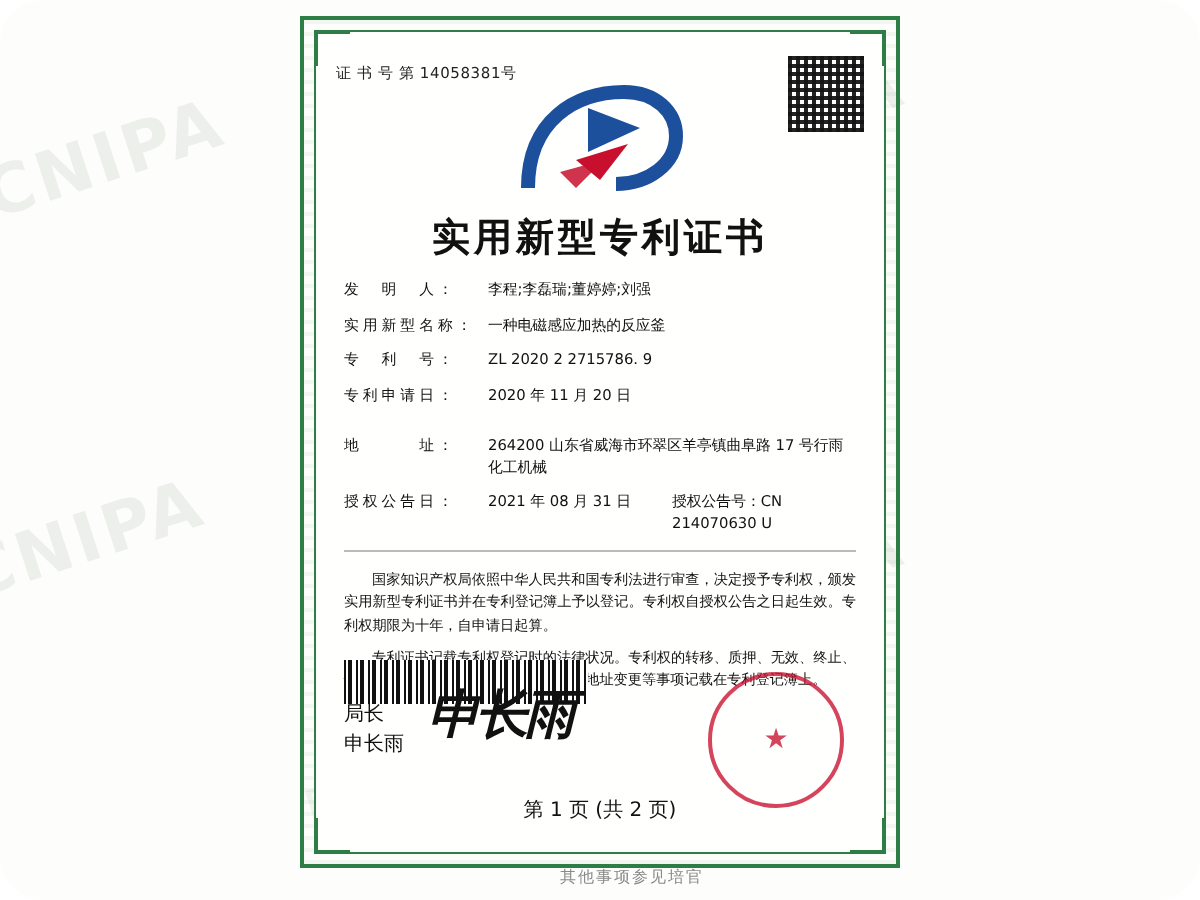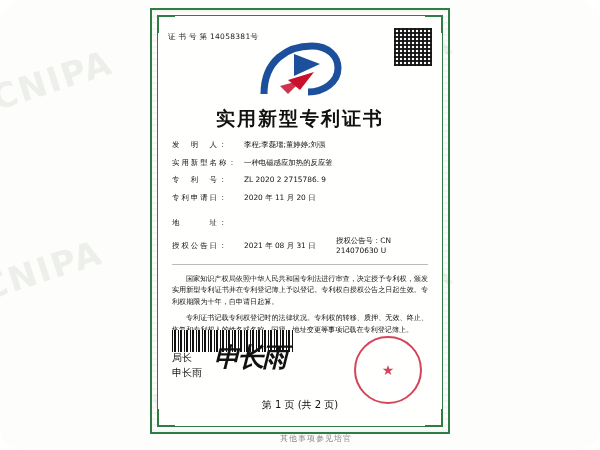--- a/index.html
+++ b/index.html
@@ -68,21 +68,21 @@
   }
   .title{
     position:absolute;left:0;right:0;top:88px;text-align:center;
     font-size:19px;font-weight:bold;color:#111;letter-spacing:2px;
     font-family:Liberation Mono, monospace;
   }
   .fields{position:absolute;left:12px;right:12px;top:122px;font-size:7.4px;color:#111;line-height:1.45;}
   .row{display:flex;margin-bottom:7px;}
   .lbl{width:72px;flex:0 0 72px;letter-spacing:2px;}
   .val{flex:1;}
-  .row2{display:flex;margin-bottom:2px;align-items:center;}
+  .row2{display:flex;margin-bottom:2px;}
   .hr{
     border:0;border-top:1px solid #bbb;margin:7px 0 8px 0;
   }
   .para{
     font-size:7.1px;color:#111;line-height:1.6;text-indent:14px;
     text-align:justify;margin-bottom:5px;
   }
   .barcode{
     position:absolute;left:12px;bottom:72px;width:122px;height:22px;
     background:repeating-linear-gradient(90deg,#111 0 1px,#fff 1px 2px,#111 2px 4px,#fff 4px 6px);
@@ -164,20 +164,21 @@
         <div class="val">ZL 2020 2 2715786. 9</div>
       </div>
       <div class="row">
         <div class="lbl">专利申请日：</div>
         <div class="val">2020 年 11 月 20 日</div>
       </div>
       <div class="row">
       </div>
       <div class="row">
         <div class="lbl">地　　　址：</div>
+        <div class="val">264200 山东省威海市环翠区羊亭镇曲阜路 17 号行雨化工机械</div>
       </div>
       <div class="row2">
         <div class="lbl">授权公告日：</div>
         <div class="val">2021 年 08 月 31 日</div>
         <div class="val">授权公告号：CN 214070630 U</div>
       </div>
 
       <hr class="hr">
 
       <div class="para">国家知识产权局依照中华人民共和国专利法进行审查，决定授予专利权，颁发实用新型专利证书并在专利登记簿上予以登记。专利权自授权公告之日起生效。专利权期限为十年，自申请日起算。</div>

